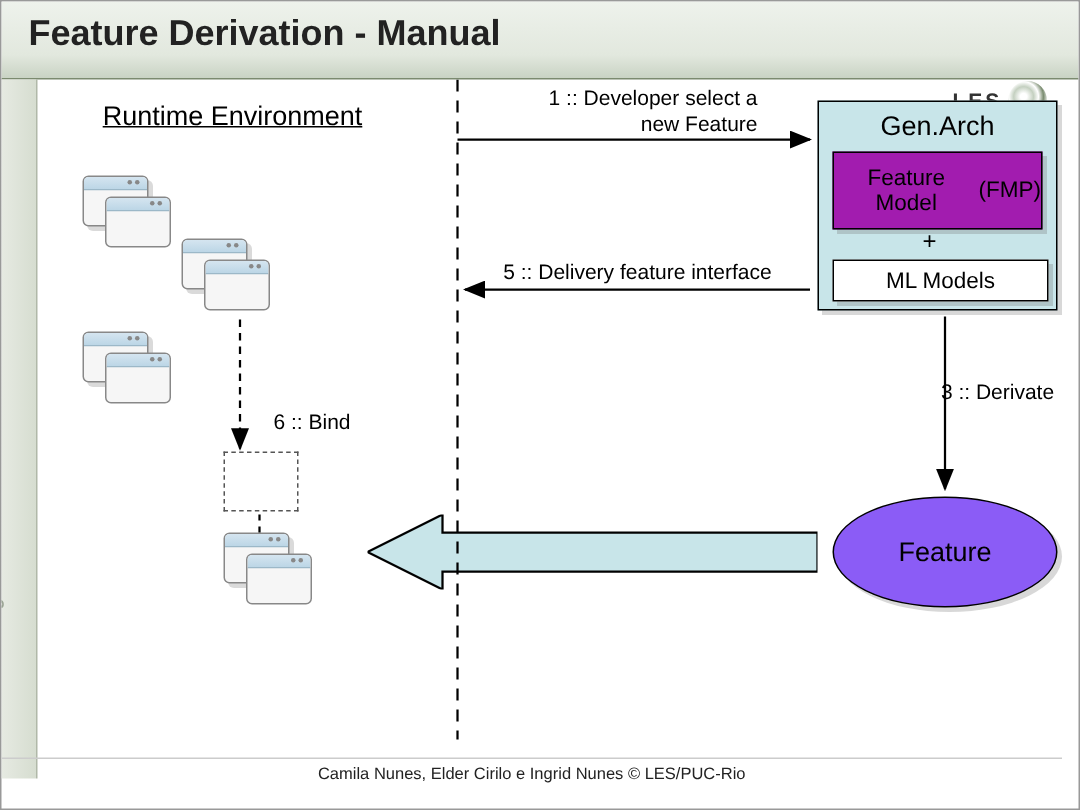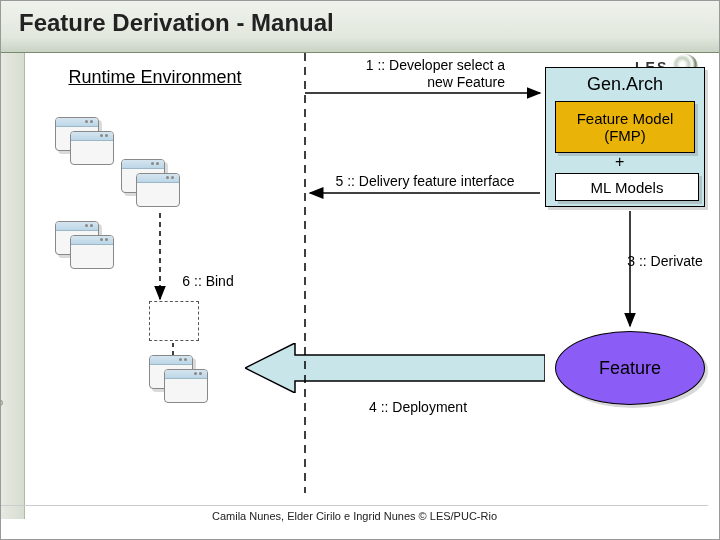--- a/index.html
+++ b/index.html
@@ -119,22 +119,22 @@
   }
   .genarch {
     left: 520px; top: 14px; width: 160px; height: 140px;
     background: #c8e5e9;
     font-size: 18px;
     align-items: flex-start;
     padding-top: 6px;
   }
   .fmp {
     left: 530px; top: 48px; width: 140px; height: 52px;
-    background: #eab308;
-    flex-direction: column;
+    background: #a21caf;
+    flex-direction: row;
     font-size: 15px;
     line-height: 1.15;
   }
   .plus {
     position: absolute;
     left: 590px; top: 100px;
     font-size: 16px;
   }
   .mlmodels {
     left: 530px; top: 120px; width: 144px; height: 28px;
@@ -217,21 +217,20 @@
   <div class="win" style="left:139px; top:316px;">
       <span class="dot d1"></span>
       <span class="dot d2"></span>
     </div>
 
   <div class="lbl" style="left:300px; top:4px; width:180px; white-space:pre-line;text-align:right;">1 :: Developer select a
 new Feature</div>
   <div class="lbl" style="left:300px; top:120px; width:200px;">5 :: Delivery feature interface</div>
   <div class="lbl" style="left:148px; top:220px; width:70px;">6 :: Bind</div>
   <div class="lbl" style="left:590px; top:200px; width:100px;">3 :: Derivate</div>
-  <div class="lbl" style="left:328px; top:346px; width:130px;">4 :: Deployment</div>
 
   <div class="box genarch">
     <span>Gen.Arch</span>
   </div>
   <div class="box fmp">
     <span>Feature Model</span>
     <span>(FMP)</span>
   </div>
   <div class="plus">+</div>
   <div class="box mlmodels">

